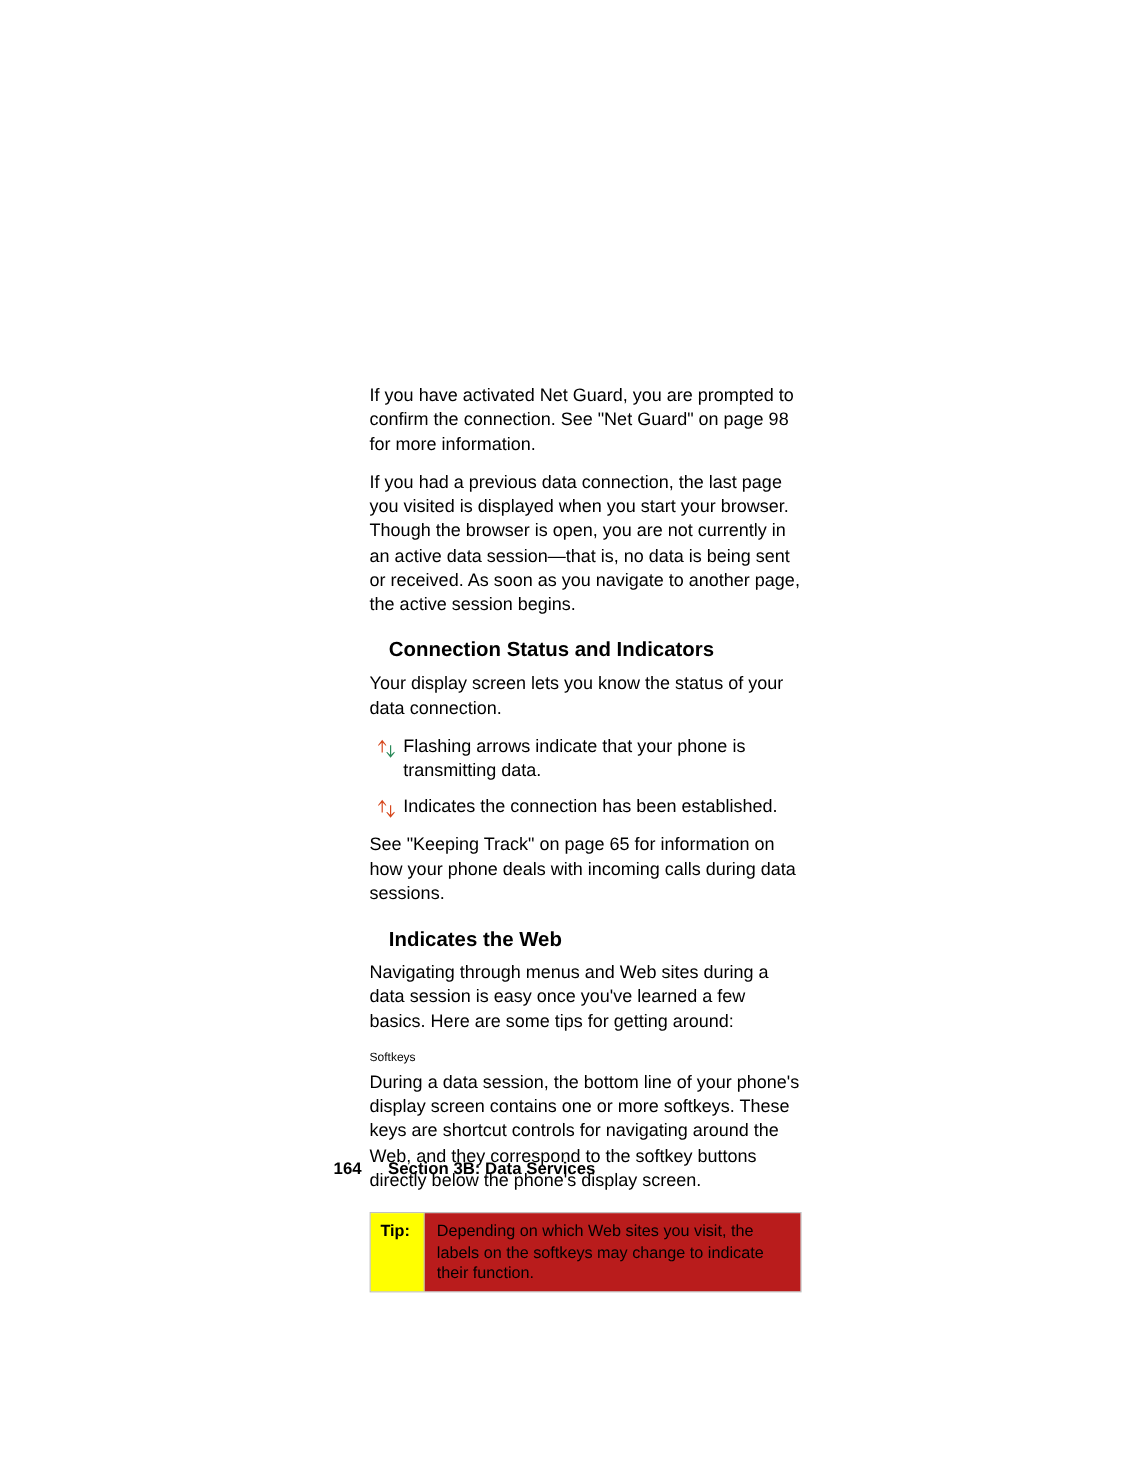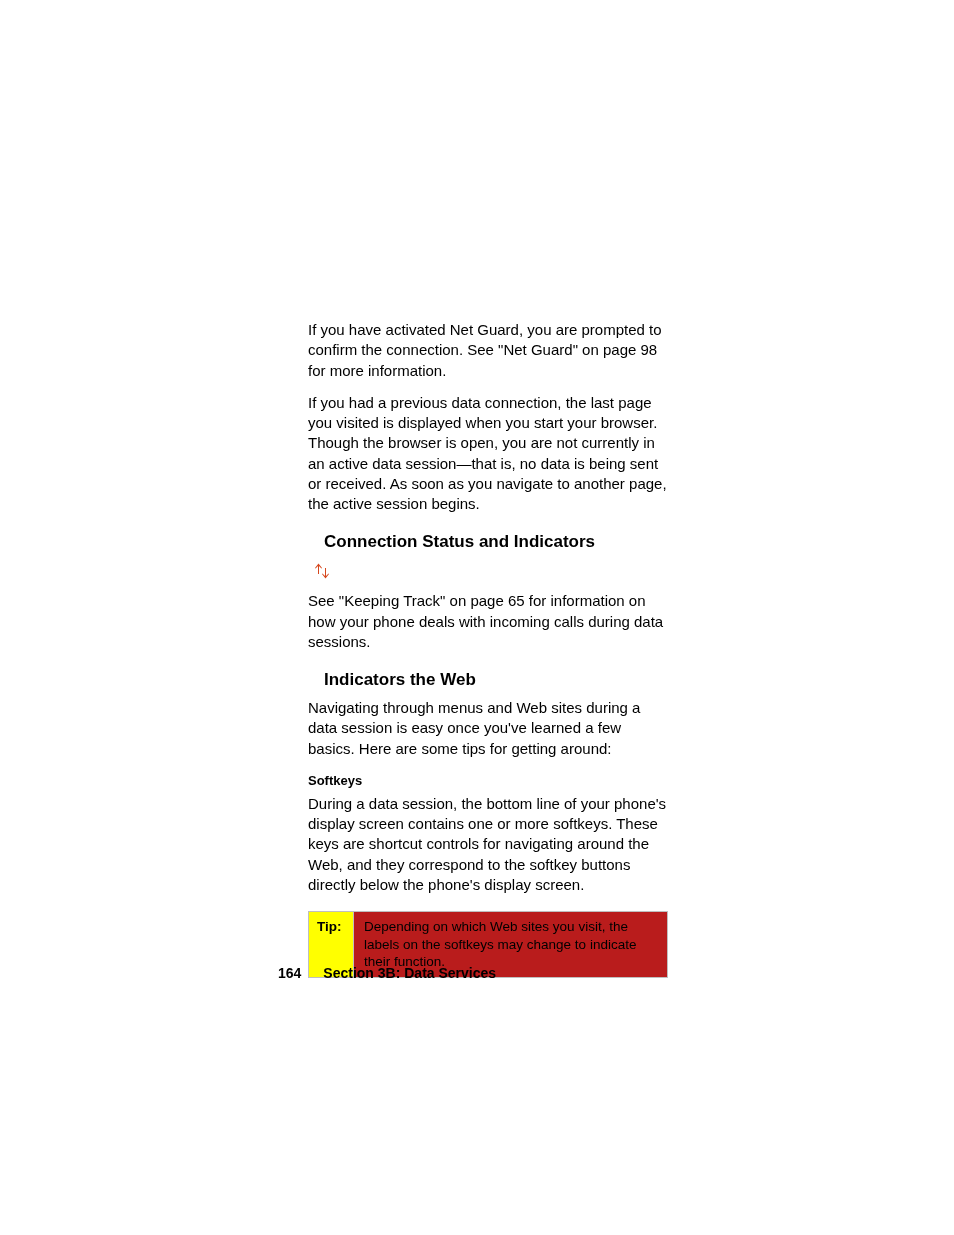--- a/index.html
+++ b/index.html
@@ -26,22 +26,22 @@
     font-size: 15px;
     line-height: 1.35;
     margin: 0 0 12px 0;
   }
   .h2 {
     font-size: 17px;
     font-weight: 700;
     margin: 18px 0 8px 16px;
   }
   .h3 {
-    font-size: 13px;
-    font-weight: 700;
+    font-size: 10px;
+    font-weight: 400;
     margin: 14px 0 6px 0;
   }
   .icon-row {
     display: flex;
     align-items: flex-start;
     margin: 0 0 10px 0;
   }
   .icon-row .icon-holder {
     flex: 0 0 28px;
     display: flex;
@@ -92,34 +92,45 @@
 </head>
 <body>
 
 <div class="page">
   <div class="content">
 
     <p class="para">If you have activated Net Guard, you are prompted to confirm the connection. See "Net Guard" on page 98 for more information.</p>
     <p class="para">If you had a previous data connection, the last page you visited is displayed when you start your browser. Though the browser is open, you are not currently in an active data session—that is, no data is being sent or received. As soon as you navigate to another page, the active session begins.</p>
 
     <div class="h2">Connection Status and Indicators</div>
+    <p class="para">Your display screen lets you know the status of your data connection.</p>
 
+    <div class="icon-row">
+      <div class="icon-holder">
+        <svg class="arrow-icon" viewBox="0 0 20 20">
+          <path d="M6 13 L6 5 L3.5 7.5 L3 7 L6.5 2.5 L10 7 L9.5 7.5 L7 5 L7 13 Z" fill="#d6471d"></path>
+          <path d="M13 7 L13 15 L10.5 12.5 L10 13 L13.5 17.5 L17 13 L16.5 12.5 L14 15 L14 7 Z" fill="#2a8a5a"></path>
+        </svg>
+      </div>
+      <div class="icon-text">Flashing arrows indicate that your phone is transmitting data.</div>
+    </div>
 
     <div class="icon-row">
       <div class="icon-holder">
         <svg class="arrow-icon" viewBox="0 0 20 20">
           <path d="M6 13 L6 5 L3.5 7.5 L3 7 L6.5 2.5 L10 7 L9.5 7.5 L7 5 L7 13 Z" fill="#d6471d"></path>
           <path d="M13 7 L13 15 L10.5 12.5 L10 13 L13.5 17.5 L17 13 L16.5 12.5 L14 15 L14 7 Z" fill="#d6471d"></path>
         </svg>
       </div>
+      <div class="icon-text">Indicates the connection has been established.</div>
     </div>
 
     <p class="para">See "Keeping Track" on page 65 for information on how your phone deals with incoming calls during data sessions.</p>
 
-    <div class="h2">Indicators the Web</div>
+    <div class="h2">Indicates the Web</div>
     <p class="para">Navigating through menus and Web sites during a data session is easy once you've learned a few basics. Here are some tips for getting around:</p>
 
     <div class="h3">Softkeys</div>
     <p class="para">During a data session, the bottom line of your phone's display screen contains one or more softkeys. These keys are shortcut controls for navigating around the Web, and they correspond to the softkey buttons directly below the phone's display screen.</p>
 
     <div class="tip-box">
       <div class="tip-label">Tip:</div>
       <div class="tip-body">Depending on which Web sites you visit, the labels on the softkeys may change to indicate their function.</div>
     </div>
 

